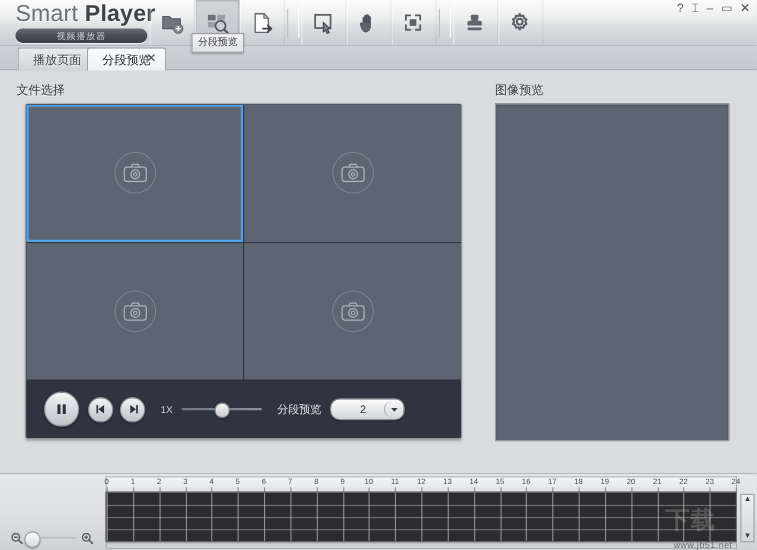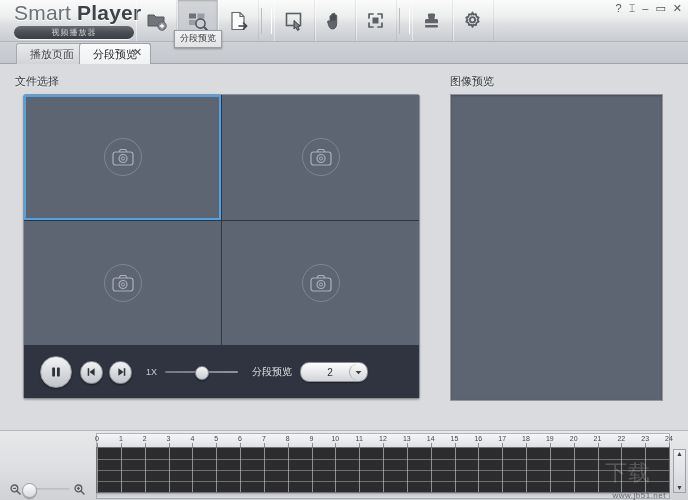--- a/index.html
+++ b/index.html
@@ -170,21 +170,21 @@
   .rline{position:absolute;top:9px;width:1px;height:4px;background:#8a8d93;}
   .tracks{
     position:absolute;left:96px;top:16px;width:574px;height:46px;
     background:#2c2c2e;border:1px solid #6f7176;box-sizing:border-box;overflow:hidden;
   }
   .vline{position:absolute;top:0;width:1px;height:100%;background:rgba(225,227,230,.55);}
   .hline{position:absolute;left:0;width:100%;height:1px;background:rgba(190,193,198,.45);}
 
   .wm{
     position:absolute;right:18px;bottom:4px;
-    font-size:22px;font-weight:normal;color:rgba(255,255,255,.20);
+    font-size:22px;font-weight:bold;color:rgba(255,255,255,.20);
     letter-spacing:1px;pointer-events:none;white-space:nowrap;
   }
   .wm2{
     position:absolute;right:22px;bottom:0;font-size:8px;
     color:rgba(70,73,78,.75);letter-spacing:.5px;white-space:nowrap;
   }
   .zoombar{position:absolute;left:10px;top:50px;width:78px;height:16px;}
   .zb-track{position:absolute;left:12px;top:7px;width:48px;height:3px;
     background:linear-gradient(to bottom,#b5b8bd,#d6d8dc);border-radius:2px;}
   .zb-thumb{position:absolute;left:12px;top:2px;width:13px;height:13px;border-radius:50%;

